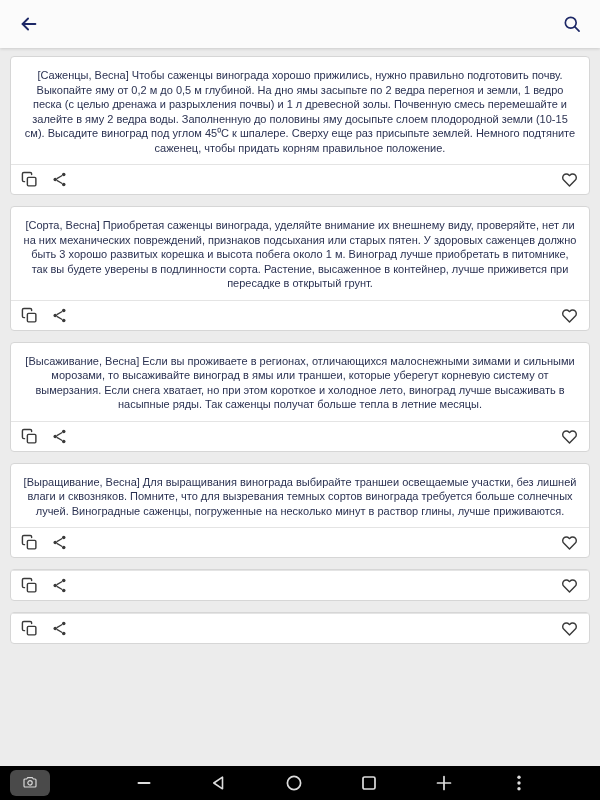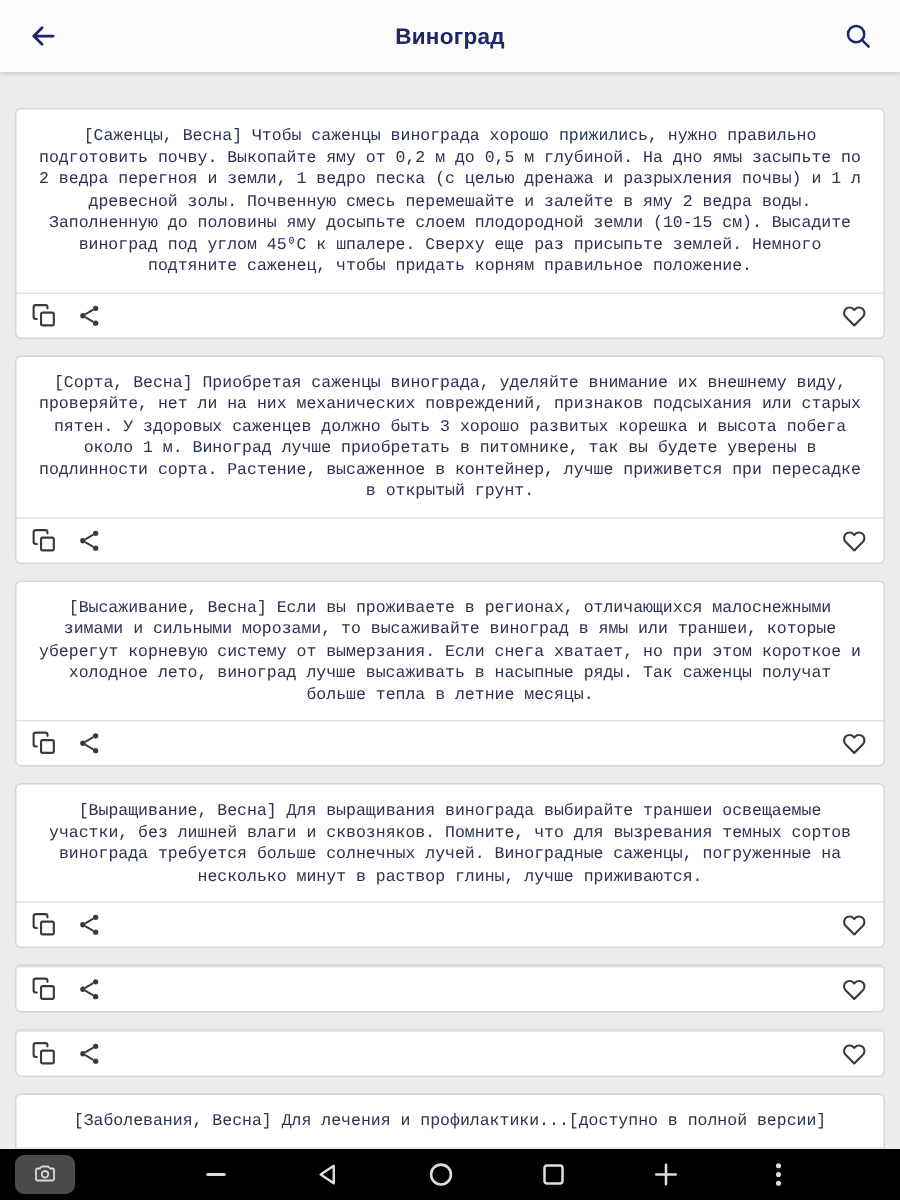--- a/index.html
+++ b/index.html
@@ -12,22 +12,22 @@
   .app-bar { position:relative; height:48px; flex:0 0 48px; background:#fbfbfb;
              display:flex; align-items:center; padding:0 18px; z-index:3;
              box-shadow:0 1px 3px rgba(0,0,0,0.14); }
   .app-title { position:absolute; left:0; right:0; text-align:center; font-size:15px;
                font-weight:700; color:#1c2766; pointer-events:none; letter-spacing:0.2px; }
   .icon-btn { background:none; border:none; padding:0; cursor:pointer;
               display:flex; align-items:center; justify-content:center; }
   .app-bar .icon-btn.right { margin-left:auto; }
 
   
-  .cards { flex:1 1 auto; overflow:hidden; padding:24px 10px 0; display:flex;
-           flex-direction:column; gap:11px;font-family:Liberation Mono, monospace; }
+  .cards { flex:1 1 auto; overflow:hidden; padding:8px 10px 0; display:flex;
+           flex-direction:column; gap:11px; }
   .card { background:#ffffff; border:1px solid #d6d6d6; border-radius:4px; flex:0 0 auto; }
   .card-text { padding:11px 12px 9px; font-size:11px; line-height:1.32; text-align:center;
                color:#2b3252; }
   .card-footer { display:flex; align-items:center; gap:13px; border-top:1px solid #e4e4e4;
                  padding:5px 10px; }
   .card-footer .spacer { flex:1; }
 
   
   .nav-bar { height:34px; flex:0 0 34px; background:#000; display:flex; align-items:center;
              padding:0 10px; z-index:3; }
@@ -43,21 +43,20 @@
 
 <div class="screen">
 
   <header class="app-bar">
     <button class="icon-btn">
       <svg width="22" height="22" viewBox="0 0 24 24" fill="none" stroke="#1c2766" stroke-width="2" stroke-linecap="round" stroke-linejoin="round">
         <path d="M19 12H5"></path>
           <path d="M11 18l-6-6 6-6"></path>
       </svg>
     </button>
-    <div class="app-title">Виноград</div>
     <button class="icon-btn right">
       <svg width="20" height="20" viewBox="0 0 24 24" fill="none" stroke="#1c2766" stroke-width="2">
         <circle cx="10.5" cy="10.5" r="6.5"></circle>
           <path d="M20.5 20.5l-5-5" stroke-linecap="round"></path>
       </svg>
     </button>
   </header>
 
   <main class="cards">
   <article class="card">
@@ -207,28 +206,20 @@
       </button>
       <span class="spacer"></span>
       <button class="icon-btn">
         <svg width="19" height="19" viewBox="0 0 24 24" fill="none" stroke="#3a3a3a" stroke-width="1.8" stroke-linejoin="round">
           <path d="M12 20.2 4.9 13a4.6 4.6 0 1 1 6.5-6.5l.6.6.6-.6A4.6 4.6 0 1 1 19.1 13z"></path>
         </svg>
       </button>
     </div>
   </article>
 
-  <article class="card">
-    <p class="card-text">[Заболевания, Весна] Для лечения и профилактики...[доступно в полной версии]</p>
-    <div class="card-footer">
-
-      <span class="spacer"></span>
-
-    </div>
-  </article>
 </main>
 
   <nav class="nav-bar">
     <button class="screenshot-btn">
       <svg width="16" height="16" viewBox="0 0 24 24" fill="none" stroke="#d8d8d8" stroke-width="1.8" stroke-linejoin="round">
         <path d="M3 7.5a1.5 1.5 0 0 1 1.5-1.5H7l1.6-2h6.8L17 6h2.5A1.5 1.5 0 0 1 21 7.5v9a1.5 1.5 0 0 1-1.5 1.5h-15A1.5 1.5 0 0 1 3 16.5z"></path>
         <circle cx="12" cy="11.8" r="3.3"></circle>
       </svg>
     </button>
     <div class="nav-icons">

